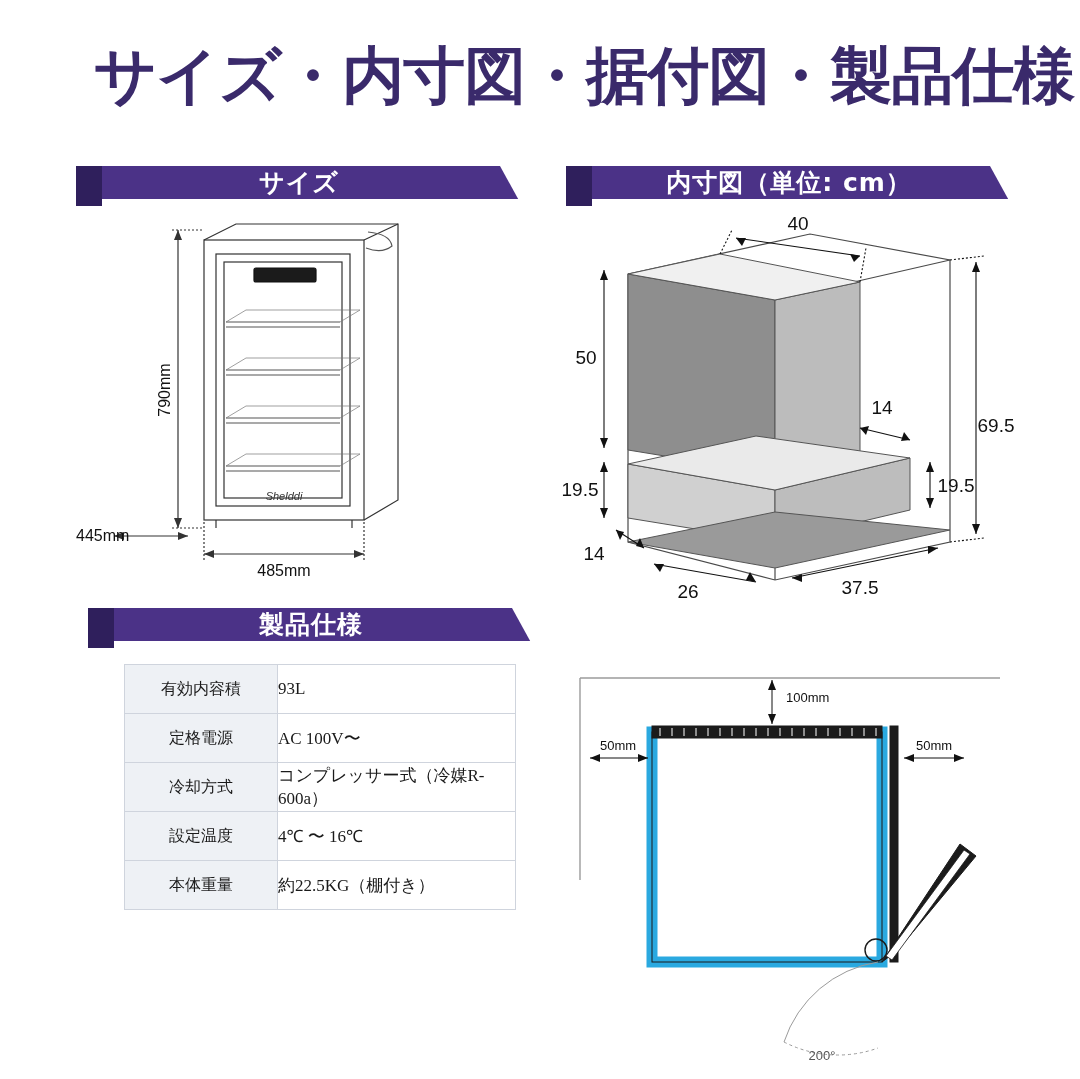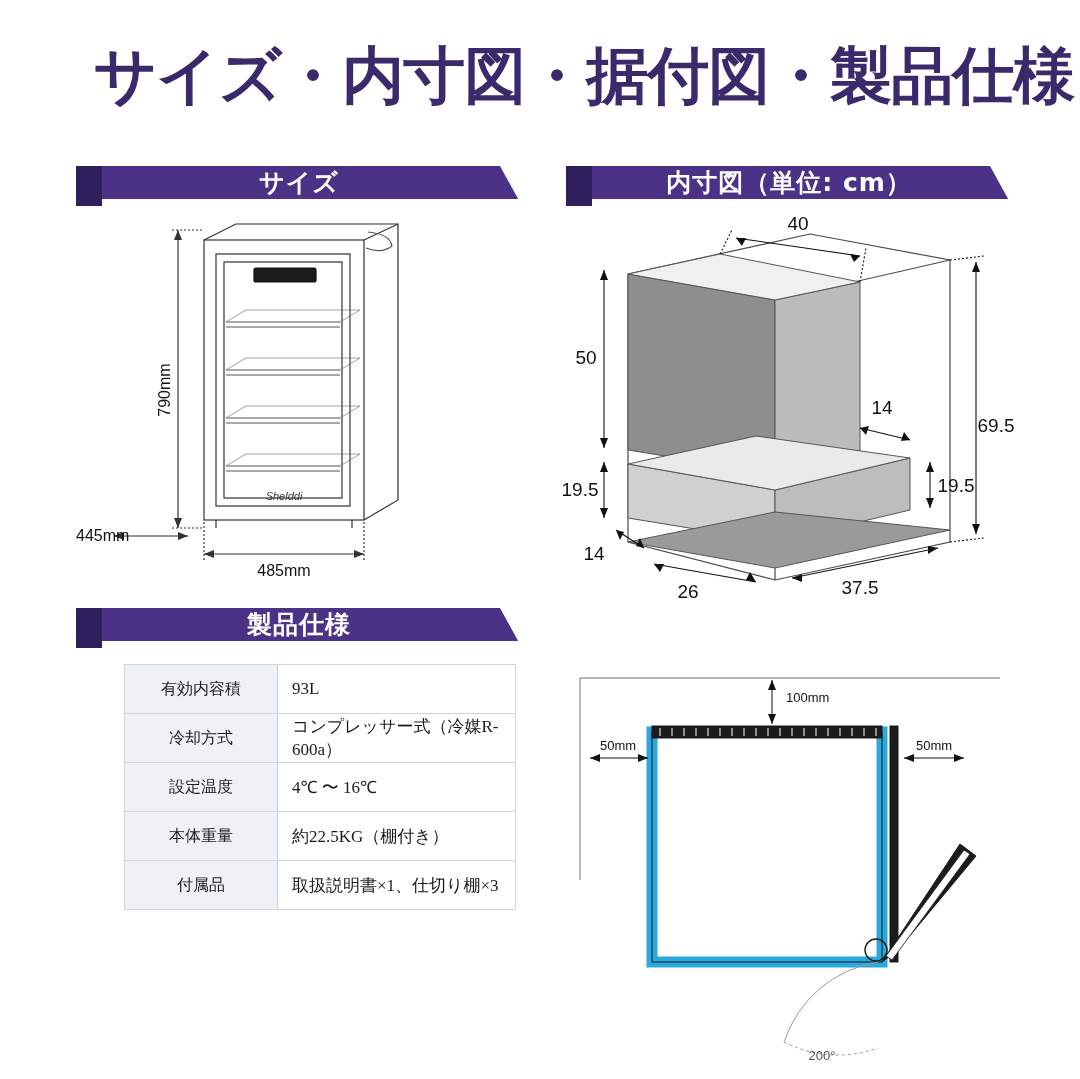--- a/index.html
+++ b/index.html
@@ -69,21 +69,21 @@
   .sec-right-notch {
     position: absolute;
     right: 0; top: 0;
     width: 0; height: 0;
     border-top: 40px solid #ffffff;
     border-left: 22px solid transparent;
   }
 
   #head-size   { left: 76px;  top: 166px; width: 446px; }
   #head-inner  { left: 566px; top: 166px; width: 446px; }
-  #head-spec   { left: 76px;  top: 608px; width: 446px; }
+  #head-spec   { left: 88px;  top: 608px; width: 446px; }
   #head-setup  { left: 566px; top: 608px; width: 446px; }
 
   
   .spec-table {
     position: absolute;
     left: 76px;
     top: 664px;
     width: 392px;
     border-collapse: collapse;
     font-family: "Liberation Serif", serif;
@@ -98,21 +98,21 @@
   }
   .spec-table td.k {
     width: 132px;
     background: #eef1f5;
     text-align: center;
     font-family: "DejaVu Sans", sans-serif;
     font-size: 16px;
   }
   .spec-table td.v {
     background: #ffffff;
-    padding-left: 14px;
+    padding-left: 0;
     font-size: 17px;
   }
 
   
   .svg-box { position: absolute; }
   #size-fig   { left: 76px;  top: 210px; width: 450px; height: 390px; }
   #inner-fig  { left: 560px; top: 212px; width: 460px; height: 390px; }
   #setup-fig  { left: 560px; top: 650px; width: 460px; height: 420px; }
 
   text { font-family: "Liberation Sans", sans-serif; }
@@ -360,31 +360,31 @@
     </g>
   </svg>
 
   <table class="spec-table">
     <tbody>
       <tr>
         <td class="k">有効内容積</td>
         <td class="v">93L</td>
       </tr>
       <tr>
+        <td class="k">定格電源</td>
+        <td class="v">AC 100V〜</td>
+      </tr>
+      <tr>
         <td class="k">冷却方式</td>
         <td class="v">コンプレッサー式（冷媒R-600a）</td>
       </tr>
       <tr>
         <td class="k">設定温度</td>
         <td class="v">4℃ 〜 16℃</td>
       </tr>
       <tr>
         <td class="k">本体重量</td>
         <td class="v">約22.5KG（棚付き）</td>
       </tr>
-      <tr>
-        <td class="k">付属品</td>
-        <td class="v">取扱説明書×1、仕切り棚×3</td>
-      </tr>
     </tbody>
   </table>
 
 </div>
 
 </body></html>

